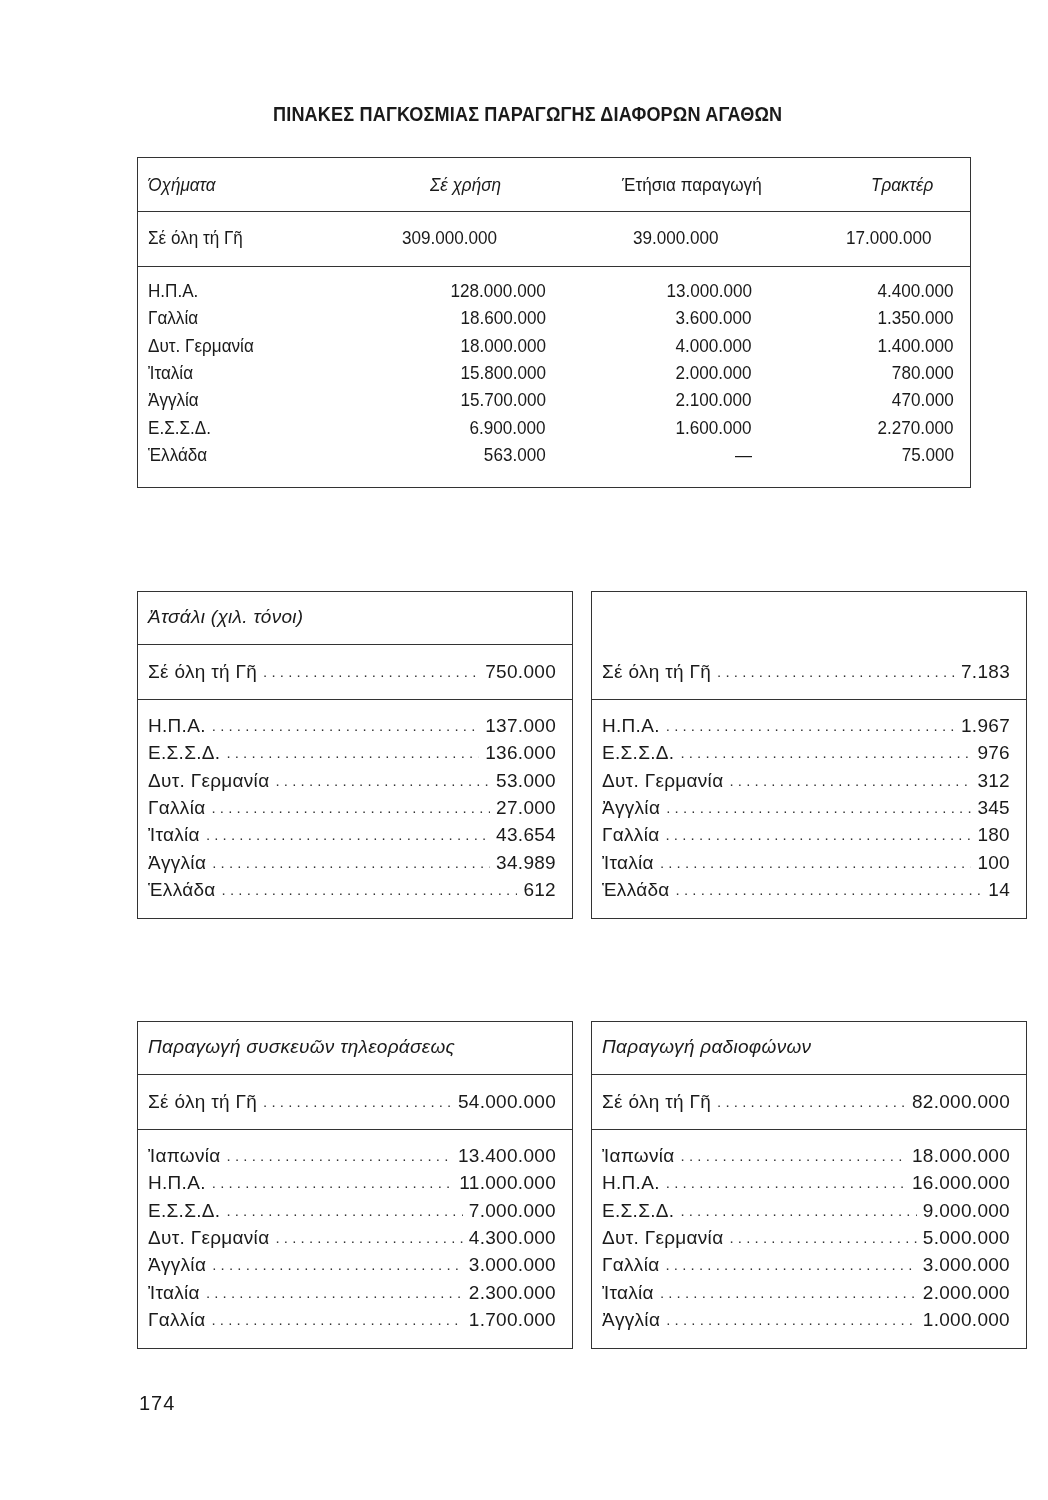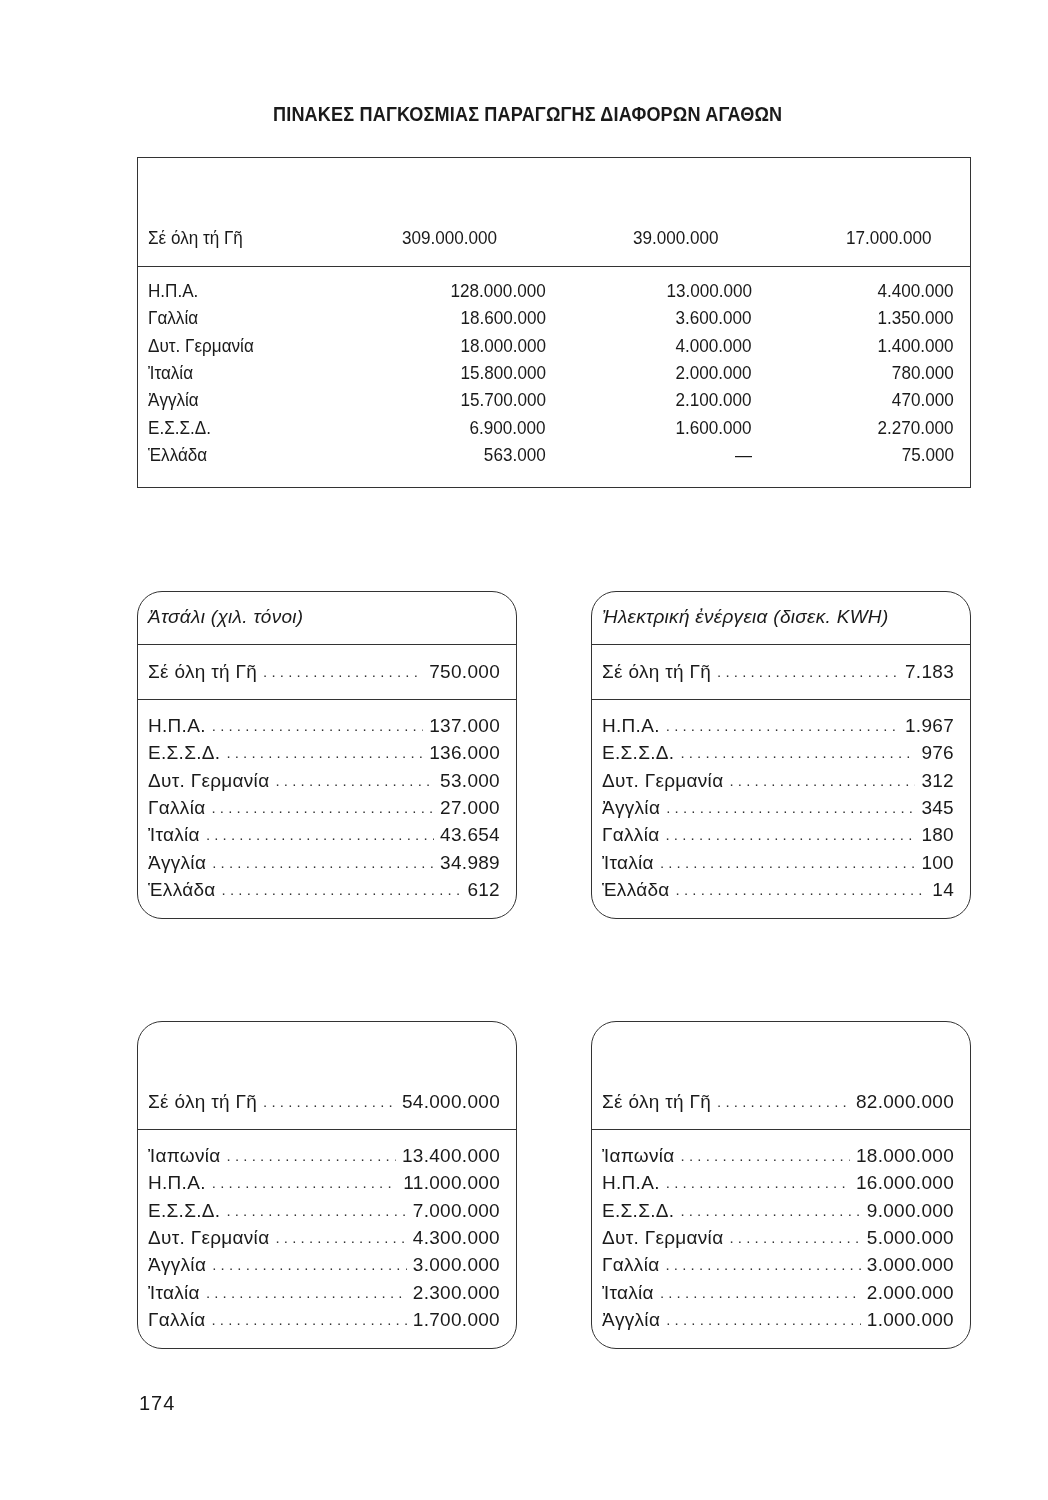--- a/index.html
+++ b/index.html
@@ -18,40 +18,46 @@
   .tot { position: absolute; left: 0; right: 0; border-bottom: 1.3px solid #333; }
   .italic { font-style: italic; }
   .cell { position: absolute; font-size: 19px; white-space: nowrap; }
   .narrow { transform: scaleX(0.9); transform-origin: left center; }
   
   #vehicles { left: 137px; top: 157px; width: 834px; height: 331px; }
   #vehicles .hdr { top: 0; height: 53px; }
   #vehicles .tot { top: 53px; height: 55px; }
   .vrow { position: absolute; left: 0; right: 0; height: 27.3px; }
   
-  .small { width: 380px; height: 328px; border-radius: 25px; }
+  .small { width: 436px; height: 328px; }
   .small .hdr { top: 0; height: 52px; }
   .small .tot { top: 52px; height: 55px; }
   .small .title { position: absolute; left: 10px; top: 14px; font-size: 19px; font-style: italic; letter-spacing: 0.3px; }
   .line { position: absolute; left: 10px; right: 16px; height: 27.3px; display: flex; font-size: 19px; line-height: 27.3px; letter-spacing: 0.3px; }
   .line .lbl { white-space: nowrap; padding-right: 6px; }
   .line .dots { flex: 1; overflow: hidden; white-space: nowrap; letter-spacing: 4.2px; color: #333; font-size: 15px; }
   .line .val { white-space: nowrap; padding-left: 6px; text-align: right; }
   #steel { left: 137px; top: 591px; }
   #electricity { left: 591px; top: 591px; }
   #tv { left: 137px; top: 1021px; }
   #radio { left: 591px; top: 1021px; }
   .page-number { position: absolute; left: 139px; top: 1392px; font-size: 20px; letter-spacing: 1px; }
 </style>
 </head>
 <body>
 
 <div class="page-title">ΠΙΝΑΚΕΣ ΠΑΓΚΟΣΜΙΑΣ ΠΑΡΑΓΩΓΗΣ ΔΙΑΦΟΡΩΝ ΑΓΑΘΩΝ</div>
 
 <div class="box" id="vehicles">
+  <div class="hdr">
+    <span class="cell italic narrow" style="left:10px;top:16px;">Όχήματα</span>
+    <span class="cell italic narrow" style="left:292px;top:16px;">Σέ χρήση</span>
+    <span class="cell narrow" style="left:484px;top:16px;">Έτήσια παραγωγή</span>
+    <span class="cell italic narrow" style="left:733px;top:16px;">Τρακτέρ</span>
+  </div>
   <div class="tot">
     <span class="cell narrow" style="left:10px;top:16px;">Σέ όλη τή Γῆ</span>
     <span class="cell narrow" style="left:264px;top:16px;">309.000.000</span>
     <span class="cell narrow" style="left:495px;top:16px;">39.000.000</span>
     <span class="cell narrow" style="left:708px;top:16px;">17.000.000</span>
   </div>
   <div id="vrows">
       <div class="vrow" style="top: 122px;">
         <span class="cell narrow" style="top: 0px; left: 10px;">Η.Π.Α.</span>
         <span class="cell" style="top: 0px; right: 424px; transform: scaleX(0.9); transform-origin: right center;">128.000.000</span>
@@ -138,23 +144,20 @@
       <span class="val">34.989</span>
     </div>
     <div class="line" style="top: 283.8px;">
       <span class="lbl">Ἑλλάδα</span>
       <span class="dots">........................................</span>
       <span class="val">612</span>
     </div>
   </div>
 
 <div class="box small" id="electricity">
-  <div class="hdr">
-      <span class="title">Ἠλεκτρική ἐνέργεια (δισεκ. KWH)</span>
-    </div>
   <div class="tot"></div>
 <div class="line" style="top: 66px;">
       <span class="lbl">Σέ όλη τή Γῆ</span>
       <span class="dots">........................................</span>
       <span class="val">7.183</span>
     </div>
     <div class="line" style="top: 120px;">
       <span class="lbl">Η.Π.Α.</span>
       <span class="dots">........................................</span>
       <span class="val">1.967</span>
@@ -185,20 +188,23 @@
       <span class="val">100</span>
     </div>
     <div class="line" style="top: 283.8px;">
       <span class="lbl">Ἑλλάδα</span>
       <span class="dots">........................................</span>
       <span class="val">14</span>
     </div>
   </div>
 
 <div class="box small" id="tv">
+  <div class="hdr">
+      <span class="title">Παραγωγή συσκευῶν τηλεοράσεως</span>
+    </div>
   <div class="tot"></div>
 <div class="line" style="top: 66px;">
       <span class="lbl">Σέ όλη τή Γῆ</span>
       <span class="dots">........................................</span>
       <span class="val">54.000.000</span>
     </div>
     <div class="line" style="top: 120px;">
       <span class="lbl">Ἰαπωνία</span>
       <span class="dots">........................................</span>
       <span class="val">13.400.000</span>
@@ -229,20 +235,23 @@
       <span class="val">2.300.000</span>
     </div>
     <div class="line" style="top: 283.8px;">
       <span class="lbl">Γαλλία</span>
       <span class="dots">........................................</span>
       <span class="val">1.700.000</span>
     </div>
   </div>
 
 <div class="box small" id="radio">
+  <div class="hdr">
+      <span class="title">Παραγωγή ραδιοφώνων</span>
+    </div>
   <div class="tot"></div>
 <div class="line" style="top: 66px;">
       <span class="lbl">Σέ όλη τή Γῆ</span>
       <span class="dots">........................................</span>
       <span class="val">82.000.000</span>
     </div>
     <div class="line" style="top: 120px;">
       <span class="lbl">Ἰαπωνία</span>
       <span class="dots">........................................</span>
       <span class="val">18.000.000</span>

